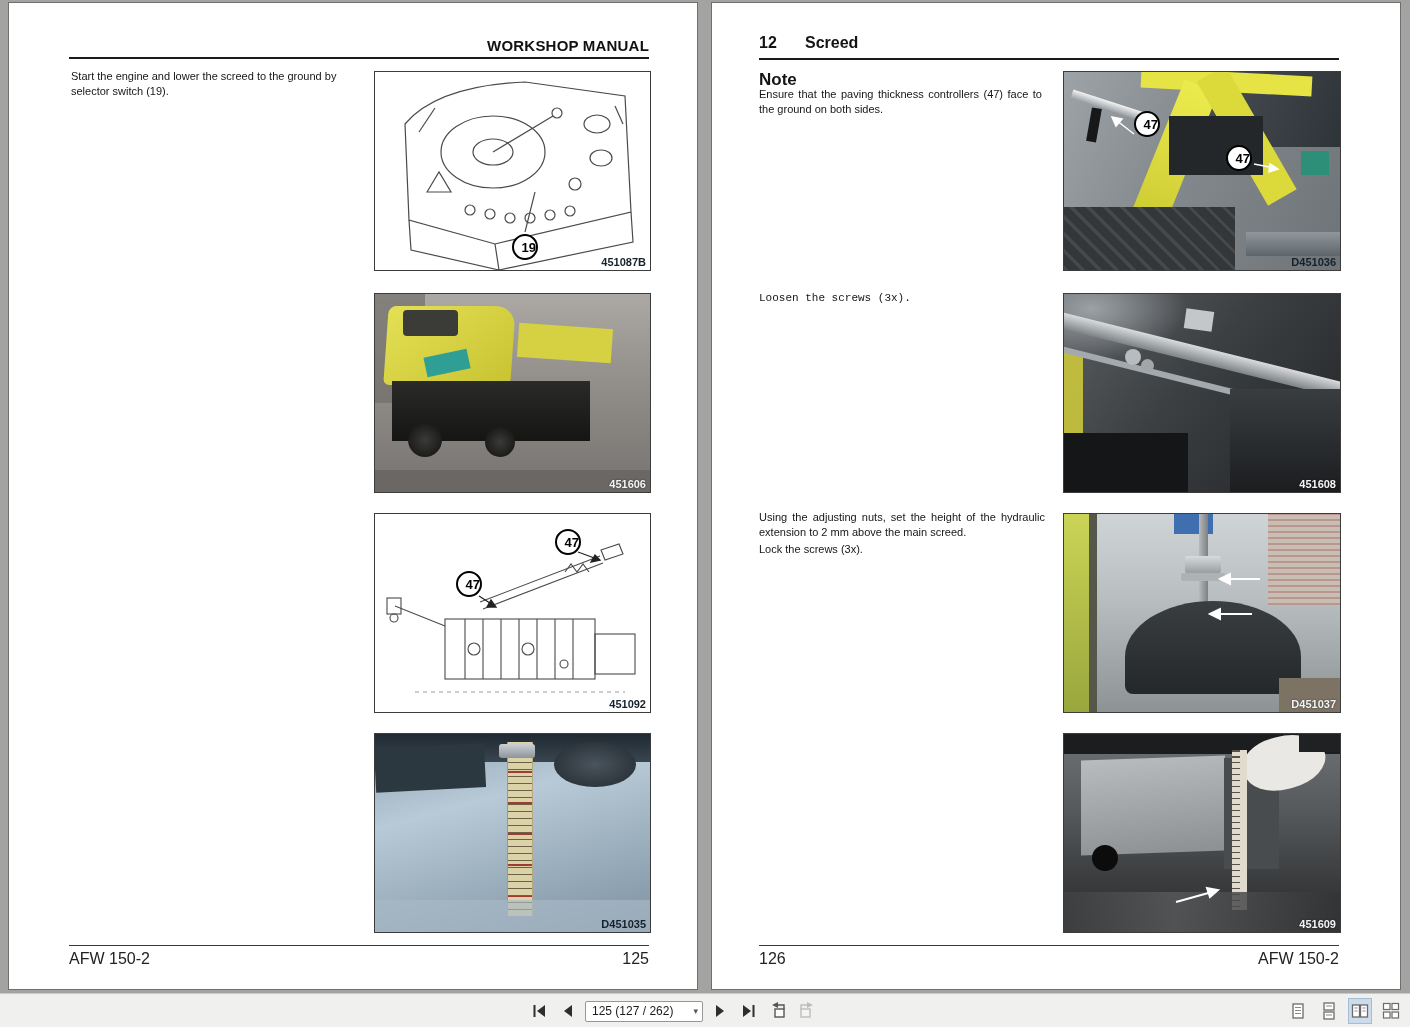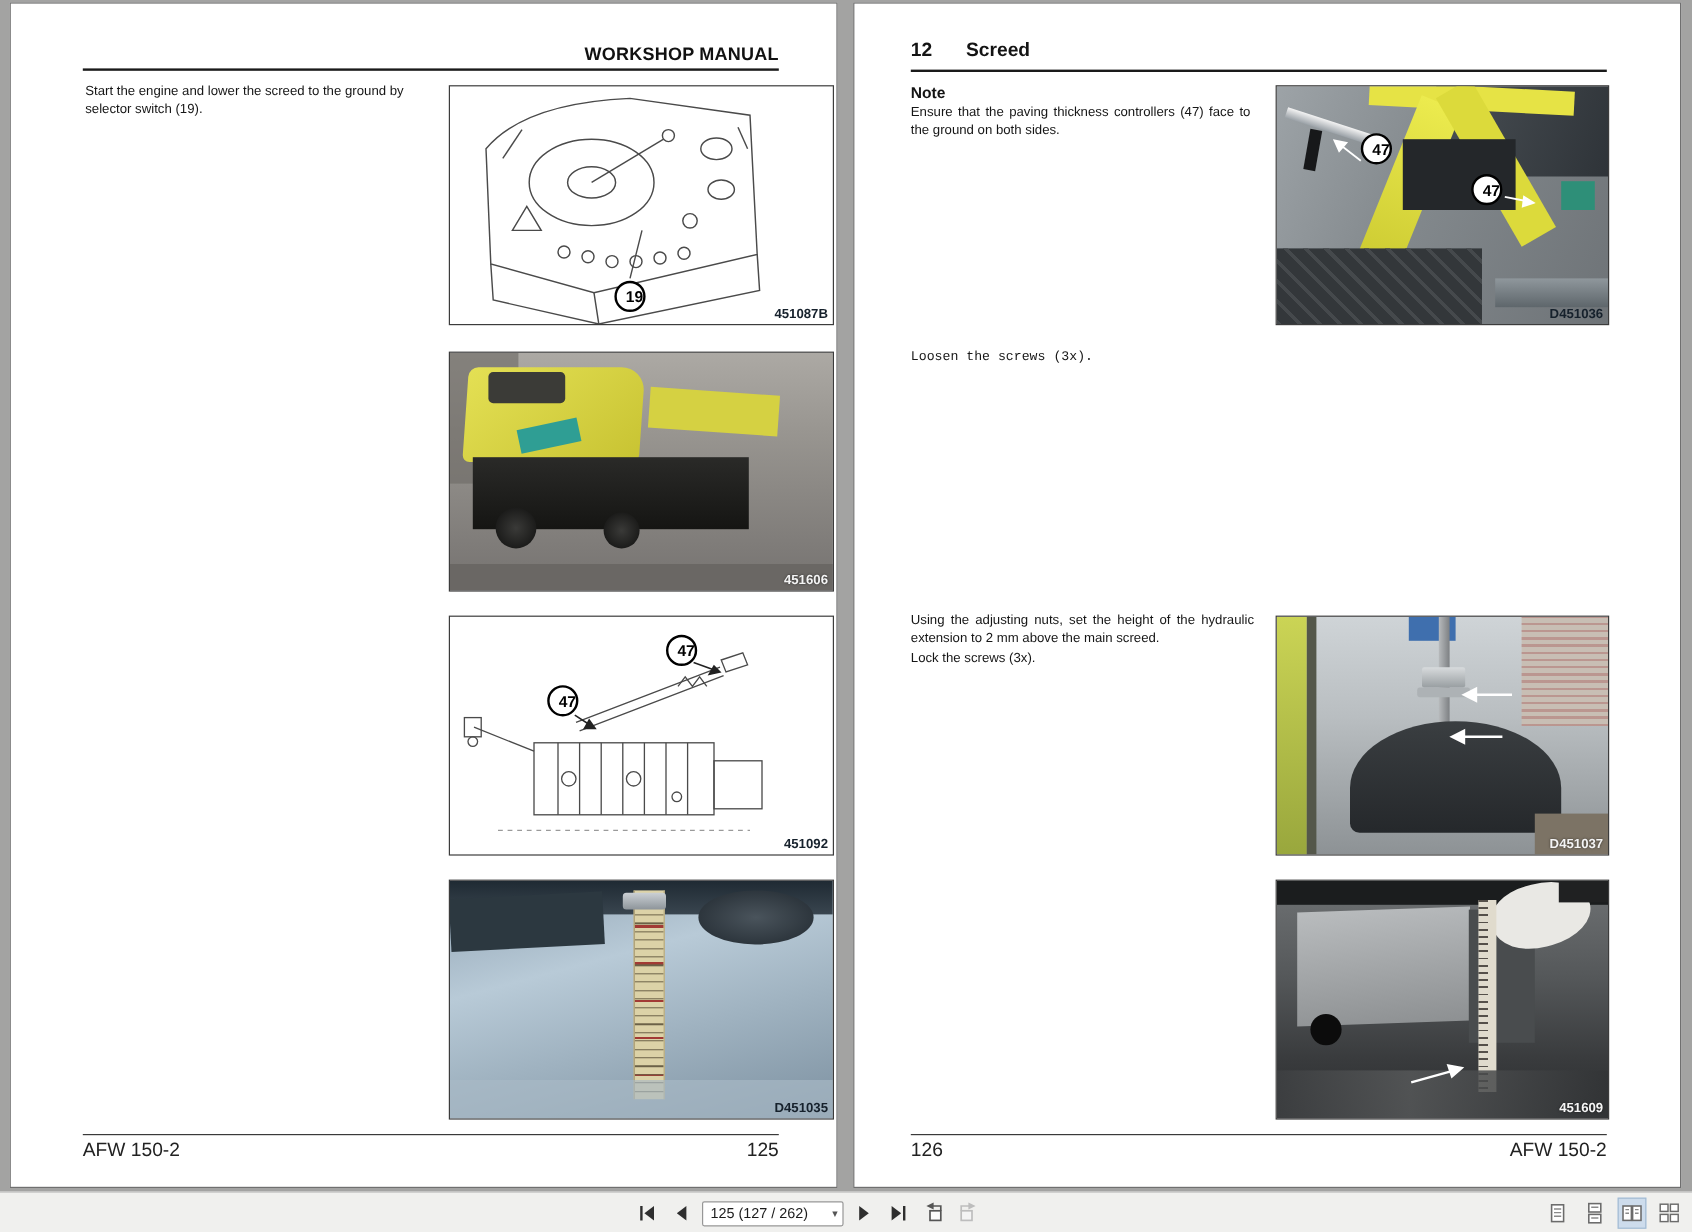--- a/index.html
+++ b/index.html
@@ -47,29 +47,29 @@
   .justify { text-align:justify; }
   .hdr-left {
     position:absolute; top:34px; right:48px; font-size:15px; font-weight:bold;
     letter-spacing:.2px; color:#111;
   }
   .hdr-rule { position:absolute; height:2px; background:#1a1a1a; }
   .rule-l { left:60px; right:48px; top:54px; }
   .rule-r { left:47px; right:61px; top:55px; }
   .sec-num { position:absolute; left:47px; top:31px; font-size:16px; font-weight:bold; }
   .sec-title { position:absolute; left:93px; top:31px; font-size:16px; font-weight:bold; }
-  .note-label { position:absolute; left:47px; top:67px; font-size:13px; font-weight:bold; }
+  .note-label { position:absolute; left:47px; top:67px; font-size:17px; font-weight:bold; }
   .footer-rule { position:absolute; top:942px; height:1px; background:#3a3a3a; }
   .f-rule-l { left:60px; right:48px; }
   .f-rule-r { left:47px; right:61px; }
   .footer-text { position:absolute; top:947px; font-size:16px; color:#222; }
 
   
   .fig {
-    position:absolute; width:321px; height:200px; background:#fff;
+    position:absolute; width:277px; height:200px; background:#fff;
     border:1px solid #3c3c3c; overflow:hidden;
   }
   .fig-label {
     position:absolute; right:4px; bottom:2px; font-size:11px; font-weight:bold; z-index:6;
   }
   .lab-dark  { color:#16212c; }
   .lab-light { color:#f4f4f4; text-shadow:0 0 2px rgba(0,0,0,.6); }
   .callout {
     position:absolute; width:26px; height:26px; border-radius:50%;
     background:#fff; border:2px solid #000; z-index:5;
@@ -292,20 +292,32 @@
         <span>47</span>
       </div>
       <div class="callout" style="left:162px; top:73px;">
         <span>47</span>
       </div>
       <div class="fig-label lab-dark">D451036</div>
     </div>
 
     <div class="body-text" style="left:47px; top:288px; width:285px;font-family:Liberation Mono, monospace;">Loosen the screws (3x).</div>
 
+    <div class="fig photo608" style="left:351px; top:290px; width:278px;">
+      <div class="ph p608-glare"></div>
+      <div class="ph p608-yellow"></div>
+      <div class="ph p608-rod1"></div>
+      <div class="ph p608-rod2"></div>
+      <div class="ph p608-nut"></div>
+      <div class="ph p608-b1"></div>
+      <div class="ph p608-b2"></div>
+      <div class="ph p608-dk1"></div>
+      <div class="ph p608-dk2"></div>
+      <div class="fig-label lab-light">451608</div>
+    </div>
 
     <div class="body-text justify" style="left:47px; top:507px; width:286px;">Using the adjusting nuts, set the height of the hydraulic extension to 2 mm above the main screed.</div>
     <div class="body-text" style="left:47px; top:539px; width:286px;">Lock the screws (3x).</div>
 
     <div class="fig photo037" style="left:351px; top:510px; width:278px;">
       <div class="ph p037-strip"></div>
       <div class="ph p037-edge"></div>
       <div class="ph p037-rad"></div>
       <div class="ph p037-blue"></div>
       <div class="ph p037-rod"></div>

